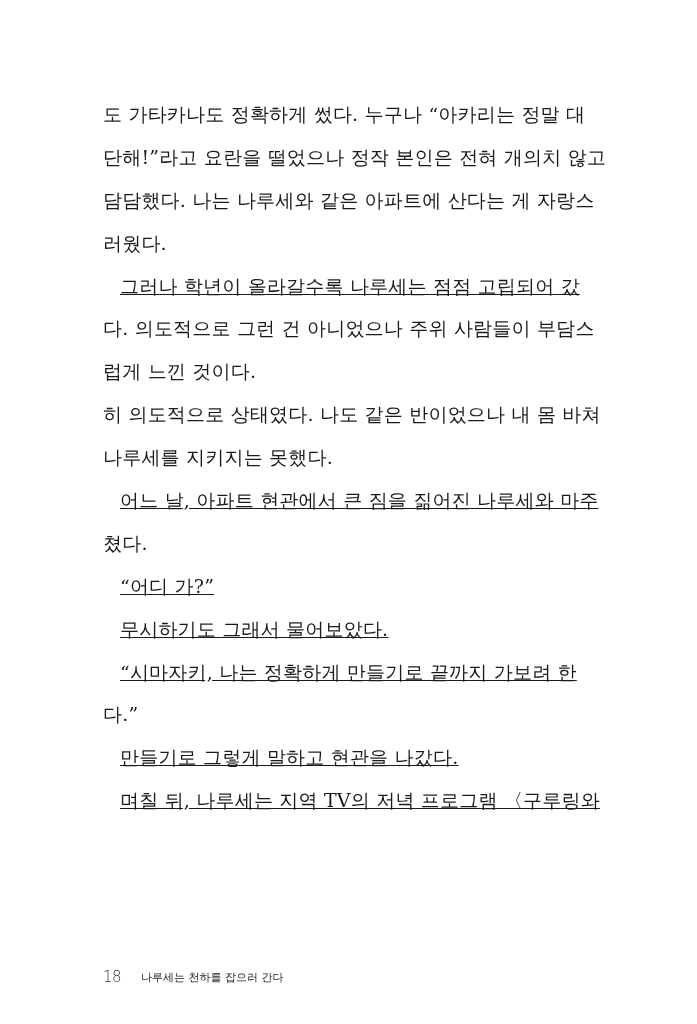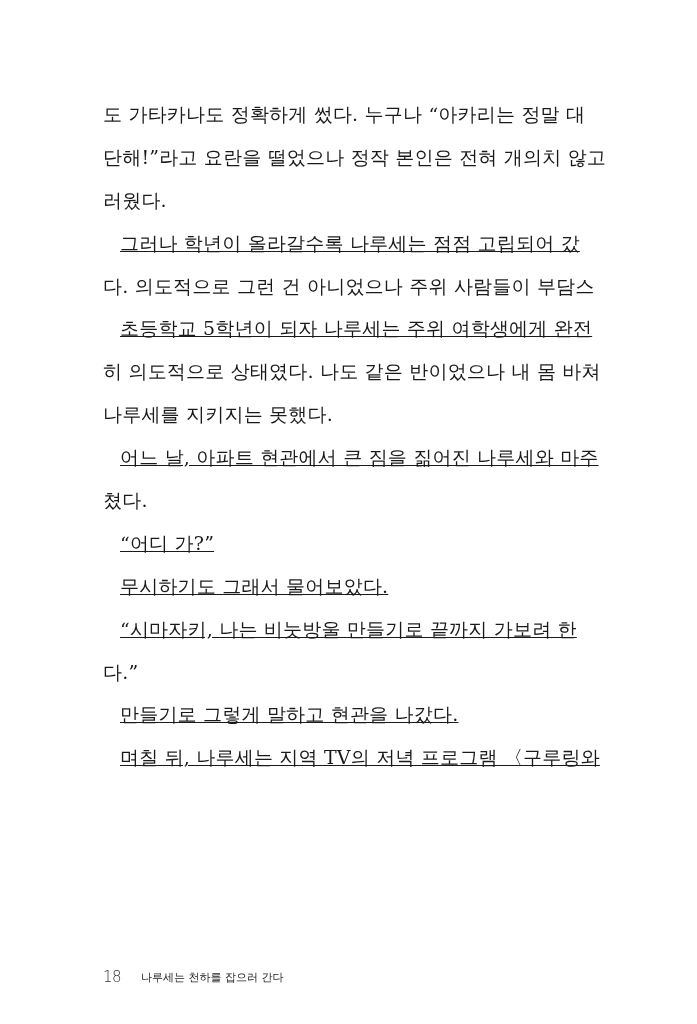--- a/index.html
+++ b/index.html
@@ -67,31 +67,32 @@
     color: #222;
   }
 </style>
 </head>
 <body>
 
 <div class="page">
   <div class="body-text">
     <div class="line">도 가타카나도 정확하게 썼다. 누구나 “아카리는 정말 대</div>
     <div class="line">단해!”라고 요란을 떨었으나 정작 본인은 전혀 개의치 않고</div>
+    <div class="line">담담했다. 나는 나루세와 같은 아파트에 산다는 게 자랑스</div>
     <div class="line last">러웠다.</div>
     <div class="line indent">그러나 학년이 올라갈수록 나루세는 점점 고립되어 갔</div>
     <div class="line">다. 의도적으로 그런 건 아니었으나 주위 사람들이 부담스</div>
-    <div class="line indent">초등학교 5학년이 되자 나루세는 주위 여학생에게 완전</div>
+    <div class="line last">럽게 느낀 것이다.</div>
     <div class="line">히 의도적으로 상태였다. 나도 같은 반이었으나 내 몸 바쳐</div>
     <div class="line last">나루세를 지키지는 못했다.</div>
     <div class="line indent">어느 날, 아파트 현관에서 큰 짐을 짊어진 나루세와 마주</div>
     <div class="line last">쳤다.</div>
     <div class="line indent last">“어디 가?”</div>
     <div class="line indent last">무시하기도 그래서 물어보았다.</div>
-    <div class="line indent">“시마자키, 나는 비눗방울 만들기로 끝까지 가보려 한</div>
+    <div class="line indent">“시마자키, 나는 정확하게 만들기로 끝까지 가보려 한</div>
     <div class="line last">다.”</div>
     <div class="line indent last">만들기로 그렇게 말하고 현관을 나갔다.</div>
     <div class="line indent">며칠 뒤, 나루세는 지역 TV의 저녁 프로그램 〈구루링와</div>
   </div>
 
   <div class="footer">
     <span class="page-number">18</span>
     <span class="running-title">나루세는 천하를 잡으러 간다</span>
   </div>
 </div>

